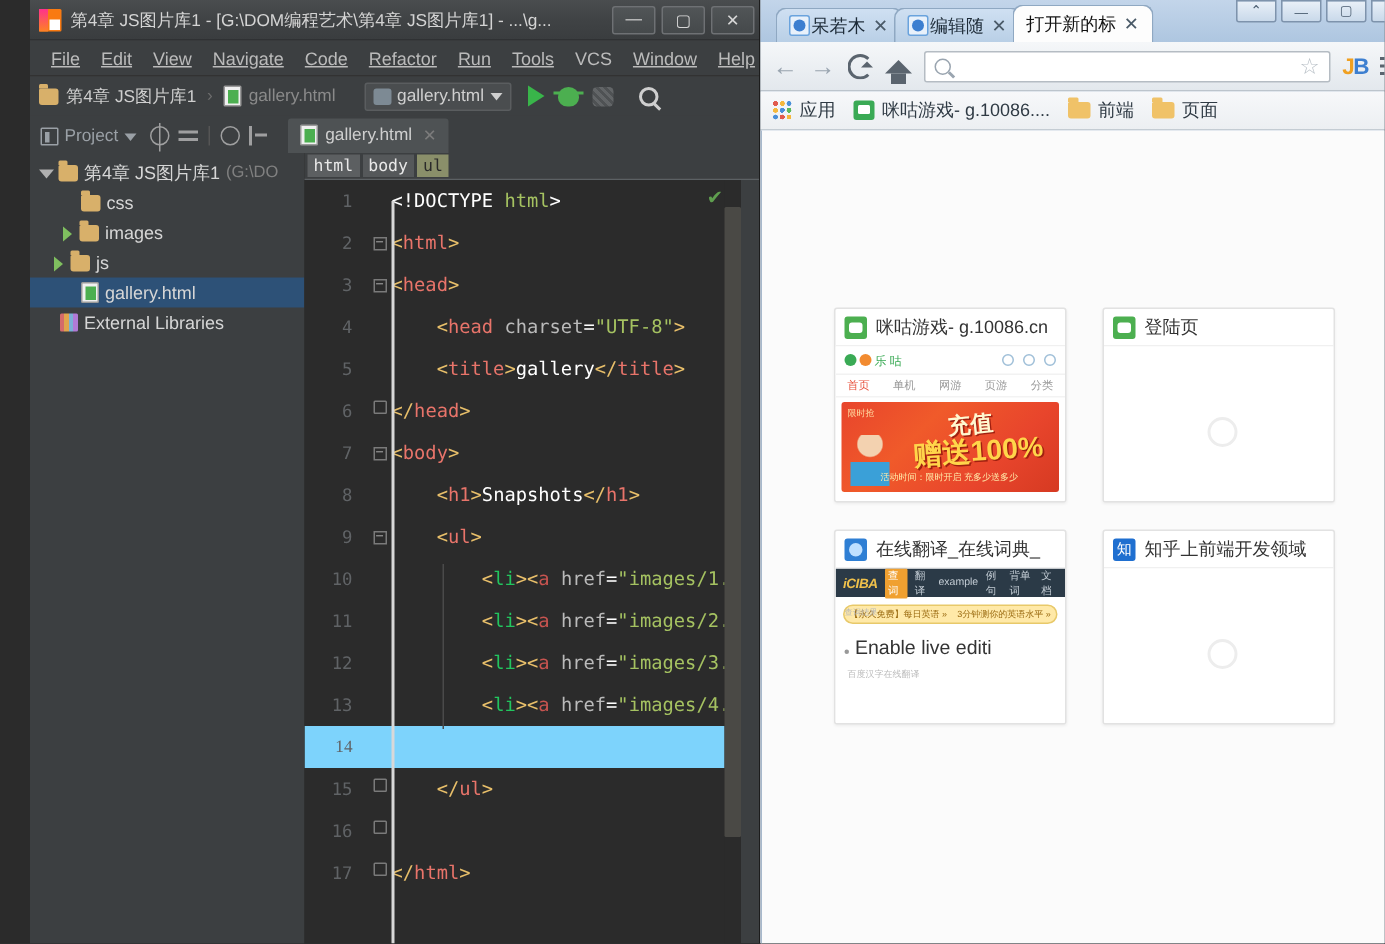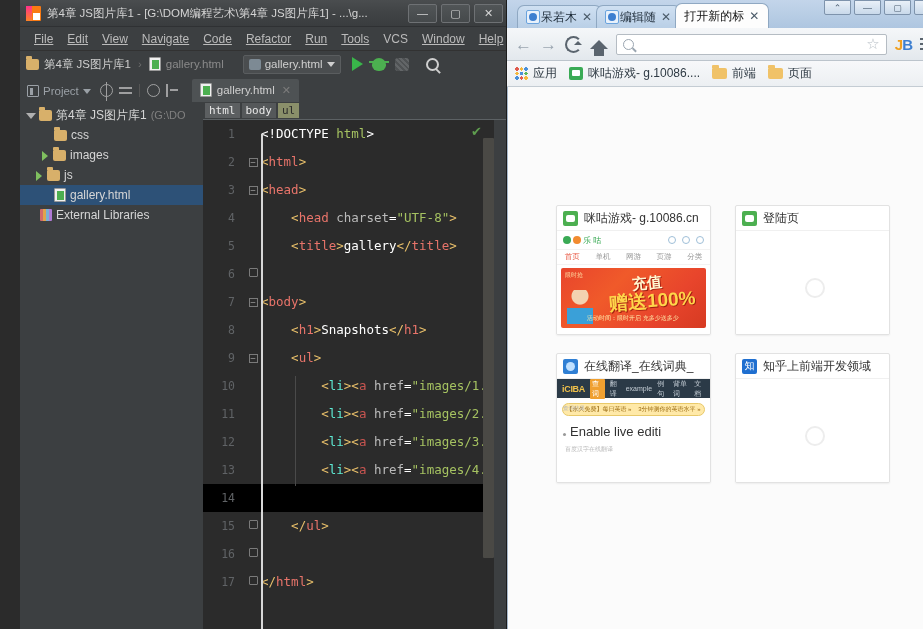--- a/index.html
+++ b/index.html
@@ -169,40 +169,40 @@
     display: flex; align-items: center; gap: 2px; padding-left: 2px;
     font-family: "DejaVu Sans Mono", monospace; font-size: 11px;
   }
   .bc { padding: 1px 4px; color: #e8e8e8; }
   .bc.b1 { background: #5c5f61; }
   .bc.b2 { background: #55585a; }
   .bc.b3 { background: #8a8f6a; color:#2b2b2b; }
   .code-area { flex:1 1 auto; position: relative; overflow: hidden; background: #2b2b2b; border-top: 1px solid #5c6164;}
   .code-lines { font-family: "DejaVu Sans Mono", monospace; font-size: 12.5px; line-height: 28px; }
   .code-row { display: flex; height: 28px; align-items: center; white-space: pre; }
-  .code-row.hl { background: #000000; }
+  .code-row.hl { background: #7dd3fc; font-family: Liberation Serif, serif; }
   .gutter {
     width: 42px; min-width: 42px; text-align: right; padding-right: 10px;
     color: #606366; font-size: 11.5px; flex: 0 0 auto;
   }
   .fold { width: 16px; min-width:16px; flex:0 0 auto; text-align:center; color:#7a7a7a; font-size:10px; position: relative;}
   .fold-box {
     display:inline-block; width:9px;height:9px;border:1px solid #7a7a7a;
     line-height:7px; font-size:9px; color:#9a9a9a; text-align:center; background:#2b2b2b;
   }
   .fold-dot { display:inline-block; width:9px;height:9px;border:1px solid #7a7a7a; border-radius:1px; background:#2b2b2b;}
   .code-text { flex:1 1 auto; overflow: hidden; }
   .tk-tag { color: #e8bf6a; }
   .tk-tagname { color: #e8746a; }
   .tk-attr { color: #bababa; }
   .tk-str { color: #a5c261; }
   .tk-txt { color: #ffffff; }
   .tk-doctype { color: #ffffff; }
   .tk-doctype-val { color: #a5c261; }
-  .tk-li { color: #5eead4; }
+  .tk-li { color: #22c55e; }
   .tk-a { color: #c75450; }
   .indent-guide { position:absolute; width:1px; background:#4a4a4a; }
   .caret-line { position:absolute; width:1.5px; background:#d8d8d8; }
   .check-ok { position:absolute; right:24px; top:4px; color:#5f9e4f; font-size:13px; font-weight:bold;}
   .code-scroll-track { position:absolute; right: 12px; top:0; width: 11px; height:100%; background:#2b2b2b;}
   .code-scroll-thumb { position:absolute; right: 12px; top: 18px; width:11px; height: 420px; background:#4a4945; border-radius:1px;}
   .right-rail { position:absolute; right:0; top:0; width:12px; height:100%; background:#3c3f41;}
 
   
   .browser {
@@ -356,21 +356,21 @@
   .migu-banner .pct { position:absolute; right:10px; top:20px; font-size:19px;font-weight:bold;color:#ffd54a;
      text-shadow:1px 1px 0 #a02010; transform: rotate(-4deg);}
   .migu-banner .sub { position:absolute; left:26px; bottom:5px; font-size:6px;color:#ffe9a8;}
   .migu-banner .boy { position:absolute; left:6px; bottom:4px; width:26px;height:34px;
      background: radial-gradient(circle at 50% 18%,#f3d2b0 0 8px,transparent 9px),
                  linear-gradient(to bottom,transparent 0 18px,#3aa0d8 18px 100%);}
   .migu-banner .corner { position:absolute; left:4px; top:3px; font-size:6px;color:#ffd9a0;}
 
   
   .iciba-top { height:19px;background:#2b3a47;display:flex;align-items:center;gap:5px;padding:0 5px;}
-  .iciba-brand{font-size:9px;font-weight:bold;color:#f0c14b;letter-spacing:-.3px;}
+  .iciba-brand{font-size:9px;font-weight:bold;color:#f0c14b;letter-spacing:-.3px;font-style:italic;}
   .iciba-mi{font-size:7px;color:#c3ccd4;}
   .iciba-mi.hot{background:#f0a030;color:#fff;padding:0 2px;border-radius:1px;}
   .iciba-promo{margin:5px 5px 0;height:13px;background:#ffe9a8;border:1px solid #e8c96a;border-radius:7px;
     display:flex;align-items:center;justify-content:space-around;font-size:6px;color:#9a6a10;}
   .iciba-line{margin:8px 6px 0;display:flex;align-items:baseline;gap:4px;}
   .iciba-bullet{width:3px;height:3px;background:#999;border-radius:50%;}
   .iciba-en{font-size:13px;color:#333;white-space:nowrap;}
   .iciba-tiny{margin:6px 8px;font-size:6px;color:#bbb;}
   .iciba-tiny2{position:absolute;left:6px;top:26px;font-size:5.5px;color:#b8b8b8;}
 </style>
@@ -482,21 +482,21 @@
         <div class="code-area">
           <div class="check-ok">✔</div>
           <div class="caret-line" style="left:58px; top:14px; height:615px;"></div>
           <div class="indent-guide" style="left:92px; top:256px; height:110px;"></div>
           <div class="code-lines" id="code-lines">
               <div class="code-row"><div class="gutter">1</div><div class="fold"></div><div class="code-text"><span class="tk-doctype">&lt;!DOCTYPE </span><span class="tk-doctype-val">html</span><span class="tk-doctype">&gt;</span></div></div>
               <div class="code-row"><div class="gutter">2</div><div class="fold"><span class="fold-box">−</span></div><div class="code-text"><span class="tk-tag">&lt;</span><span class="tk-tagname">html</span><span class="tk-tag">&gt;</span></div></div>
               <div class="code-row"><div class="gutter">3</div><div class="fold"><span class="fold-box">−</span></div><div class="code-text"><span class="tk-tag">&lt;</span><span class="tk-tagname">head</span><span class="tk-tag">&gt;</span></div></div>
               <div class="code-row"><div class="gutter">4</div><div class="fold"></div><div class="code-text">    <span class="tk-tag">&lt;</span><span class="tk-tagname">head</span> <span class="tk-attr">charset</span><span class="tk-txt">=</span><span class="tk-str">"UTF-8"</span><span class="tk-tag">&gt;</span></div></div>
               <div class="code-row"><div class="gutter">5</div><div class="fold"></div><div class="code-text">    <span class="tk-tag">&lt;</span><span class="tk-tagname">title</span><span class="tk-tag">&gt;</span><span class="tk-txt">gallery</span><span class="tk-tag">&lt;/</span><span class="tk-tagname">title</span><span class="tk-tag">&gt;</span></div></div>
-              <div class="code-row"><div class="gutter">6</div><div class="fold"><span class="fold-dot"></span></div></div>
+              <div class="code-row"><div class="gutter">6</div><div class="fold"><span class="fold-dot"></span></div><div class="code-text"><span class="tk-tag">&lt;/</span><span class="tk-tagname">head</span><span class="tk-tag">&gt;</span></div></div>
               <div class="code-row"><div class="gutter">7</div><div class="fold"><span class="fold-box">−</span></div><div class="code-text"><span class="tk-tag">&lt;</span><span class="tk-tagname">body</span><span class="tk-tag">&gt;</span></div></div>
               <div class="code-row"><div class="gutter">8</div><div class="fold"></div><div class="code-text">    <span class="tk-tag">&lt;</span><span class="tk-tagname">h1</span><span class="tk-tag">&gt;</span><span class="tk-txt">Snapshots</span><span class="tk-tag">&lt;/</span><span class="tk-tagname">h1</span><span class="tk-tag">&gt;</span></div></div>
               <div class="code-row"><div class="gutter">9</div><div class="fold"><span class="fold-box">−</span></div><div class="code-text">    <span class="tk-tag">&lt;</span><span class="tk-tagname">ul</span><span class="tk-tag">&gt;</span></div></div>
               <div class="code-row"><div class="gutter">10</div><div class="fold"></div><div class="code-text">        <span class="tk-tag">&lt;</span><span class="tk-li">li</span><span class="tk-tag">&gt;&lt;</span><span class="tk-a">a</span> <span class="tk-attr">href</span><span class="tk-txt">=</span><span class="tk-str">"images/1.</span></div></div>
               <div class="code-row"><div class="gutter">11</div><div class="fold"></div><div class="code-text">        <span class="tk-tag">&lt;</span><span class="tk-li">li</span><span class="tk-tag">&gt;&lt;</span><span class="tk-a">a</span> <span class="tk-attr">href</span><span class="tk-txt">=</span><span class="tk-str">"images/2.</span></div></div>
               <div class="code-row"><div class="gutter">12</div><div class="fold"></div><div class="code-text">        <span class="tk-tag">&lt;</span><span class="tk-li">li</span><span class="tk-tag">&gt;&lt;</span><span class="tk-a">a</span> <span class="tk-attr">href</span><span class="tk-txt">=</span><span class="tk-str">"images/3.</span></div></div>
               <div class="code-row"><div class="gutter">13</div><div class="fold"></div><div class="code-text">        <span class="tk-tag">&lt;</span><span class="tk-li">li</span><span class="tk-tag">&gt;&lt;</span><span class="tk-a">a</span> <span class="tk-attr">href</span><span class="tk-txt">=</span><span class="tk-str">"images/4.</span></div></div>
               <div class="code-row hl"><div class="gutter">14</div><div class="fold"></div><div class="code-text"></div></div>
               <div class="code-row"><div class="gutter">15</div><div class="fold"><span class="fold-dot"></span></div><div class="code-text">    <span class="tk-tag">&lt;/</span><span class="tk-tagname">ul</span><span class="tk-tag">&gt;</span></div></div>
               <div class="code-row"><div class="gutter">16</div><div class="fold"><span class="fold-dot"></span></div></div>

